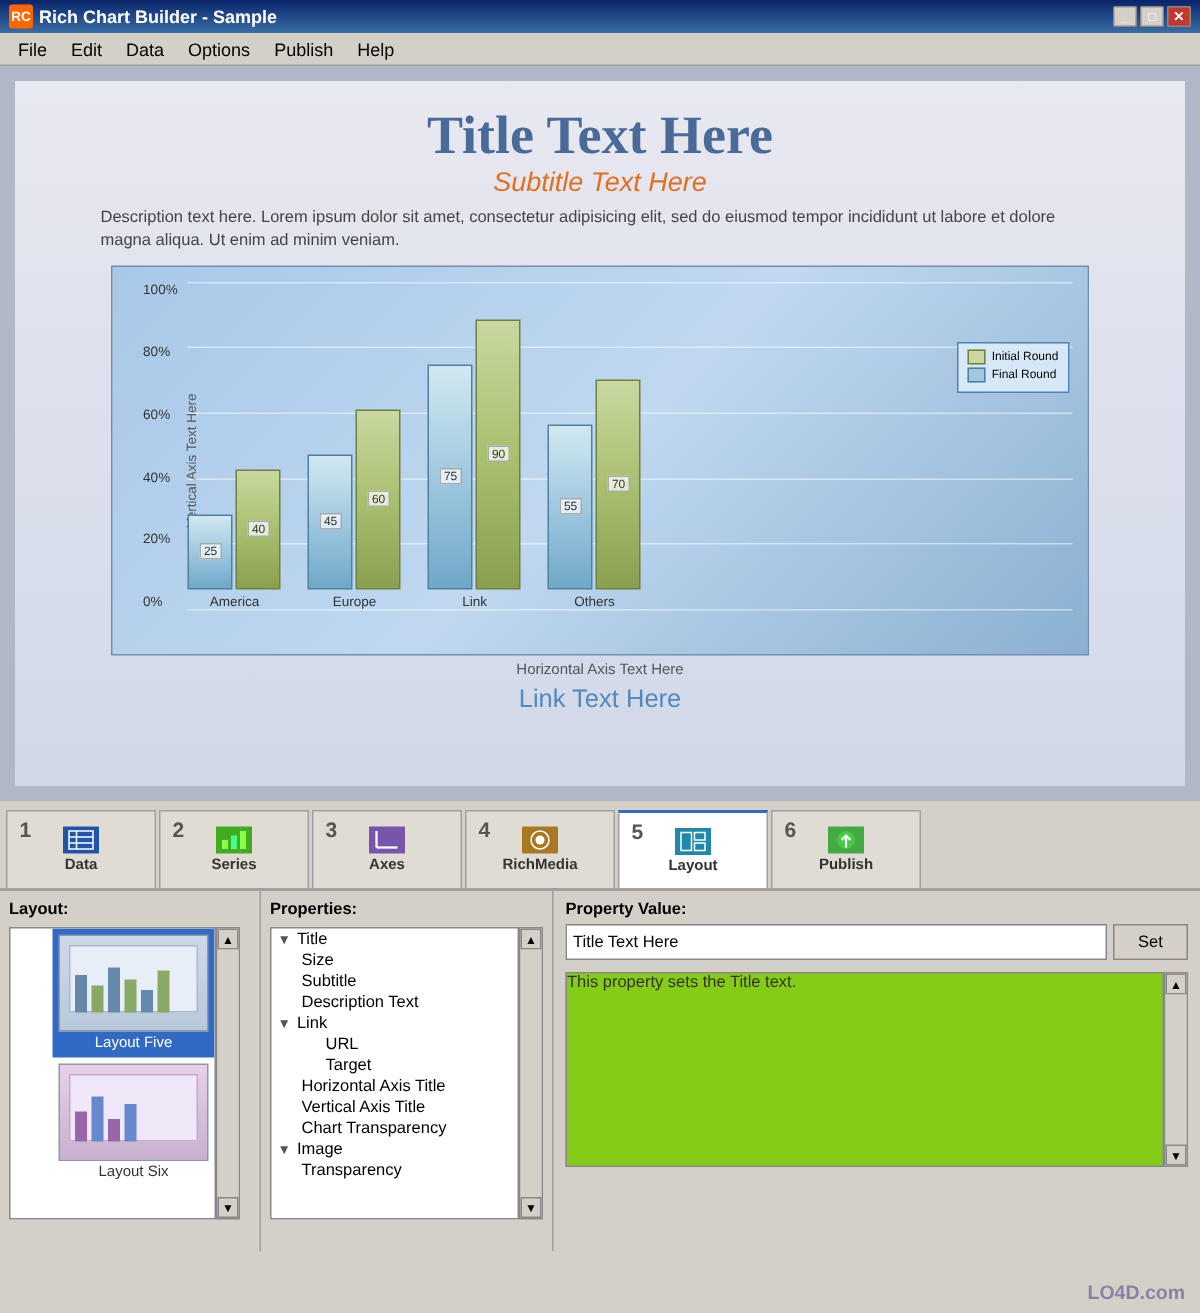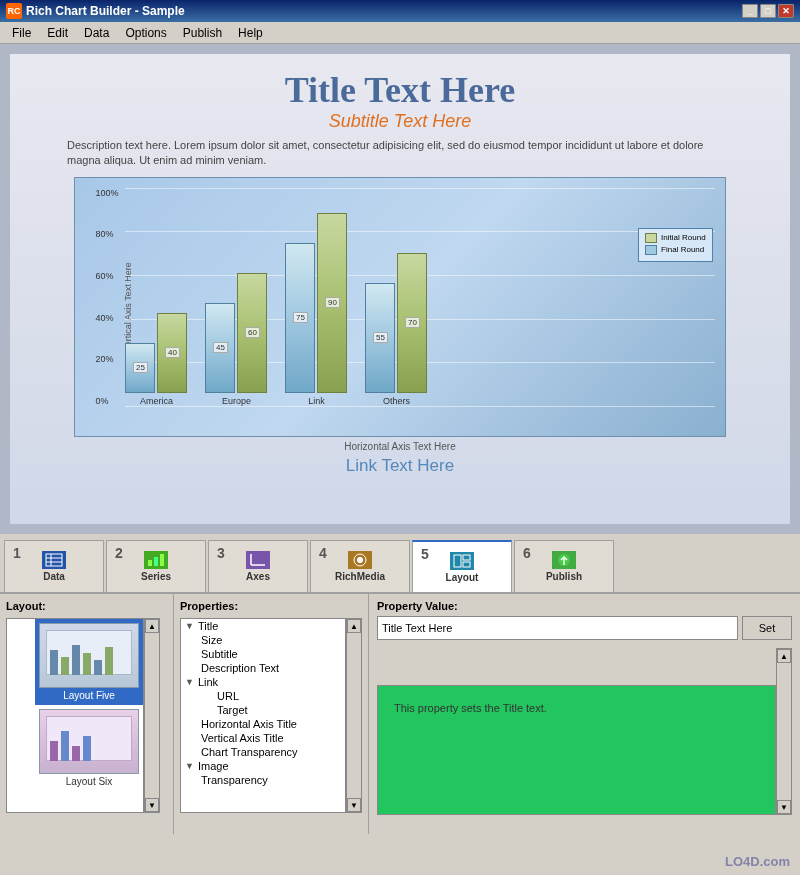--- a/index.html
+++ b/index.html
@@ -371,27 +371,26 @@
       font-size: 11px;
       cursor: pointer;
     }
     .desc-title {
       font-size: 11px;
       font-weight: bold;
       margin-bottom: 4px;
     }
     .desc-box {
       border: 1px solid #888;
-      background: #22c55e;
+      background: #84cc16;
       height: 130px;
-      padding: 16px;
+      padding: 0;
       font-size: 11px;
       color: #333;
       overflow-y: auto;
-      margin-top: 37px;
     }
     .scroll-arrow {
       width: 14px;
       height: 14px;
       background: #d4d0c8;
       border: 1px solid #888;
       display: flex;
       align-items: center;
       justify-content: center;
       font-size: 8px;

